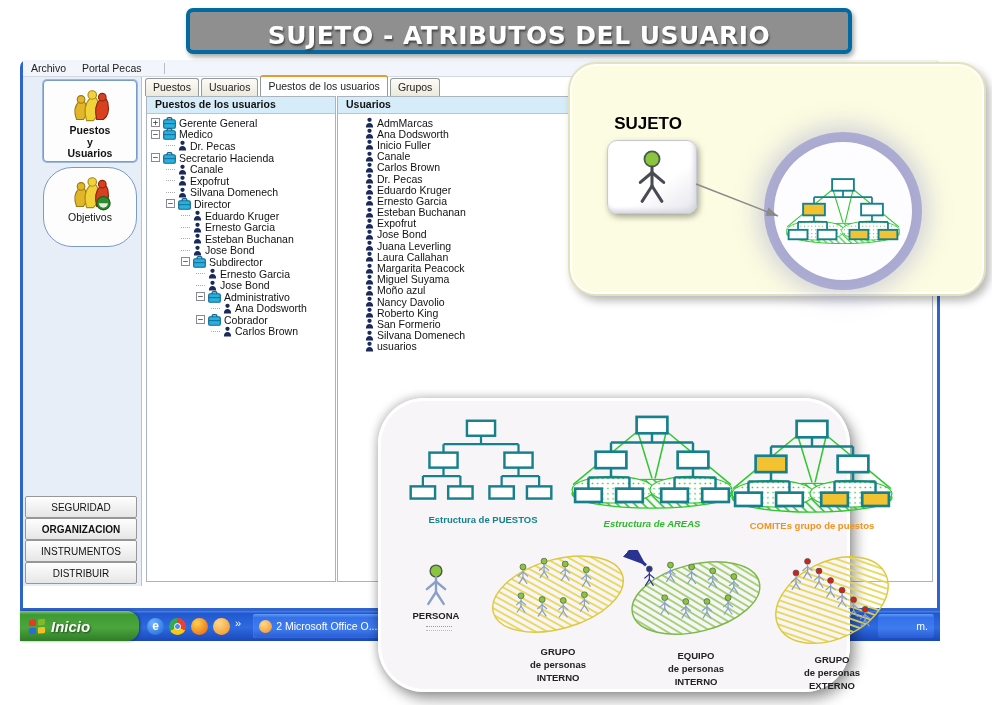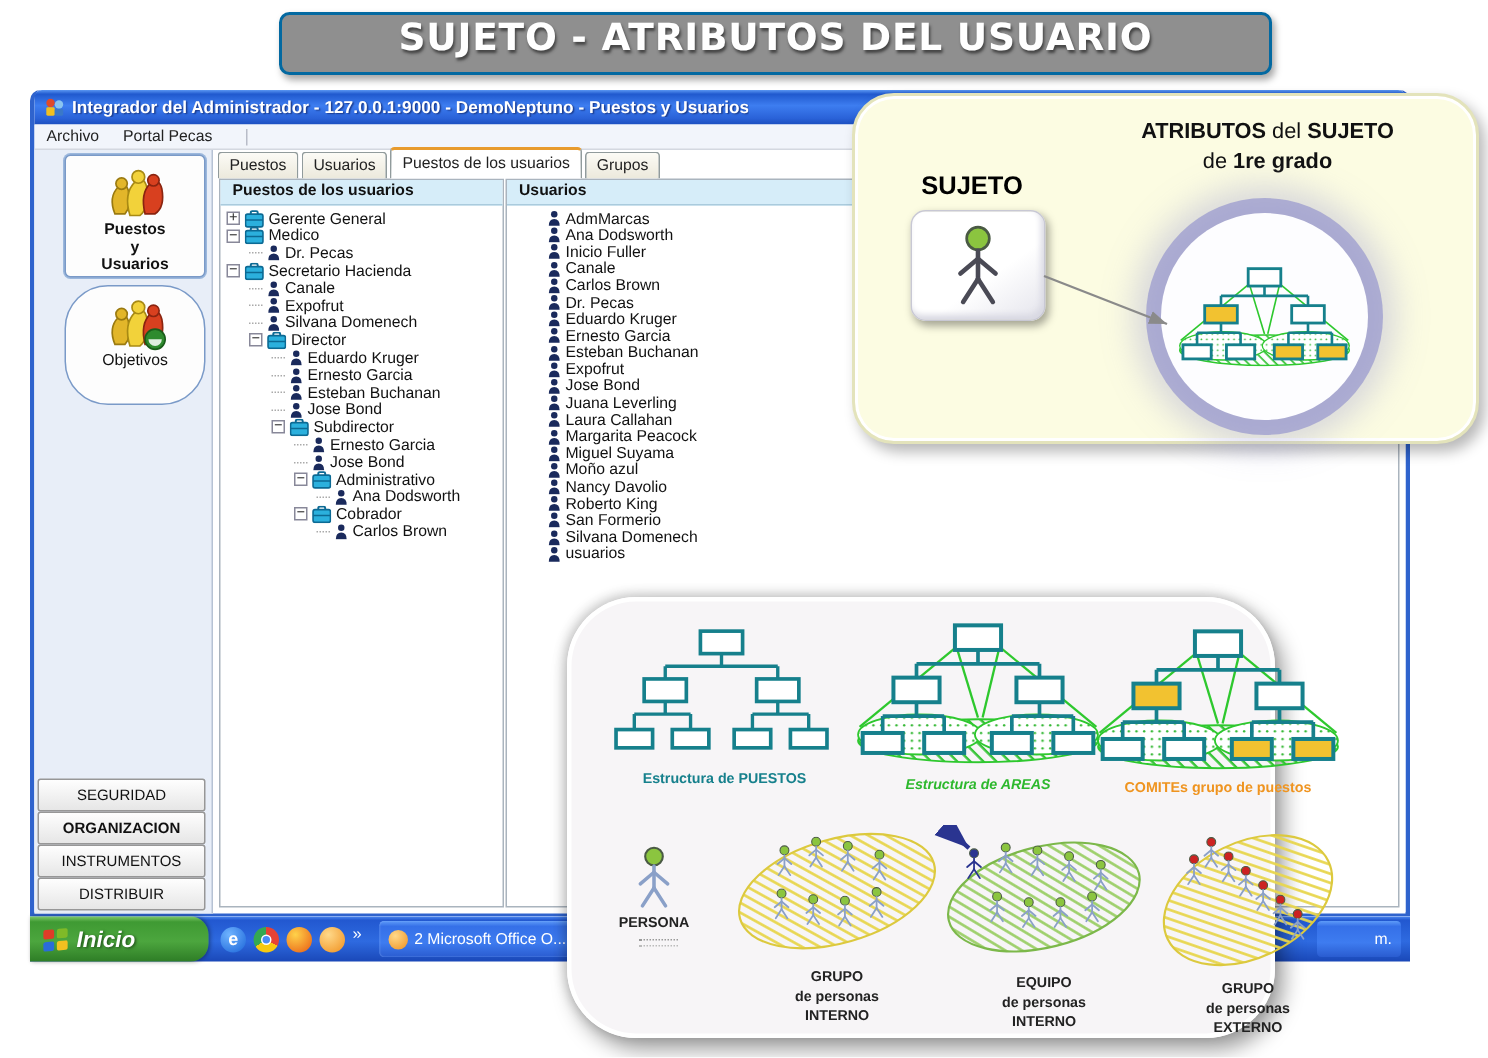--- a/index.html
+++ b/index.html
@@ -1,21 +1,21 @@
 <!DOCTYPE html>
 <html><head>
 <meta charset="utf-8">
 <style>
   html,body{margin:0;padding:0;background:#fff;}
   #stage{position:relative;width:992px;height:705px;background:#fff;overflow:hidden;
          font-family:"Liberation Sans",sans-serif;}
   
   .banner{position:absolute;left:186px;top:8px;width:658px;height:38px;background:#8f8f8f;
-    border:2px solid #0369a1;border-radius:7px;box-shadow:2px 3px 5px rgba(0,0,0,.35);
-    display:flex;align-items:flex-start;justify-content:center;z-index:40;}
+    border:4px solid #0369a1;border-radius:7px;box-shadow:2px 3px 5px rgba(0,0,0,.35);
+    display:flex;align-items:flex-end;justify-content:center;z-index:40;}
   .banner span{color:#fff;font-family:"DejaVu Sans",sans-serif;font-weight:bold;font-size:25px;
     letter-spacing:.5px;text-shadow:1px 2px 2px rgba(60,60,60,.9);white-space:nowrap;}
   
   .window{position:absolute;left:20px;top:60px;width:920px;height:551px;box-sizing:border-box;
     border:3px solid #2f63cd;border-top:none;border-radius:7px 7px 0 0;background:#fff;z-index:1;}
   .titlebar{height:23px;border-radius:5px 5px 0 0;display:flex;align-items:center;gap:4px;padding:0 6px;
     background:linear-gradient(180deg,#5a96f2 0%,#2059ce 12%,#3d7df0 45%,#2a62d8 82%,#1c4fc0 100%);}
   .titlebar .ttl{color:#fff;font-size:11.5px;font-weight:bold;text-shadow:1px 1px 1px #1a3a8c;white-space:nowrap;overflow:hidden;}
   .app-icon{width:15px;height:15px;flex:0 0 auto;}
   .menubar{height:16px;background:#f2f5fb;border-bottom:1px solid #d4d8e0;display:flex;align-items:center;
@@ -204,29 +204,20 @@
   </defs>
 </svg>
 
 <div id="stage">
 
   <div class="banner">
     <span>SUJETO - ATRIBUTOS DEL USUARIO</span>
   </div>
 
   <div class="window">
-    <div class="titlebar">
-      <svg class="app-icon" viewBox="0 0 16 16">
-        <circle cx="5" cy="5" r="3" fill="#e04a2a"></circle>
-          <rect x="2" y="8" width="6" height="6" rx="1" fill="#f2c020"></rect>
-        <circle cx="11" cy="6" r="3" fill="#8ac4f0"></circle>
-          <rect x="8" y="9" width="6" height="5" rx="1" fill="#3a78c8"></rect>
-      </svg>
-      <span class="ttl">Integrador del Administrador - 127.0.0.1:9000 - DemoNeptuno - Puestos y Usuarios</span>
-    </div>
     <div class="menubar">
       <span class="menu-item">Archivo</span>
       <span class="menu-item">Portal Pecas</span>
       <span class="menu-sep"></span>
     </div>
     <div class="win-body">
 
       <div class="sidebar">
         <div class="big-btn bb1">
           <svg class="bicon" width="46" height="38" viewBox="0 0 40 34">
@@ -607,24 +598,20 @@
       <span class="caret">▾</span>
     </div>
     <div class="task-btn">
       <span class="tb-folder"></span>
       <span class="tb-label">2 Explorador...</span>
     </div>
   </div>
   <div class="task-partial">m.</div>
 
   <div class="callout">
-    <div class="co-head">
-      <b>ATRIBUTOS</b><span> del </span><b>SUJETO</b><br>
-      <span>de </span><b>1re grado</b>
-    </div>
     <div class="co-subject">SUJETO</div>
     <div class="keycap">
       <svg width="36" height="56" viewBox="0 0 20 30">
         <use href="#sym-person" style="--head:#8bc53f;--body:#4a4a55"></use>
       </svg>
     </div>
     <div class="glow-circle">
       <svg width="116" height="72" viewBox="0 0 160 92">
         <use href="#sym-fan"></use>
         <use href="#sym-orgchart" style="--line:#16808c;--fl:#f2c230;--b3:#f2c230;--b4:#f2c230"></use>

